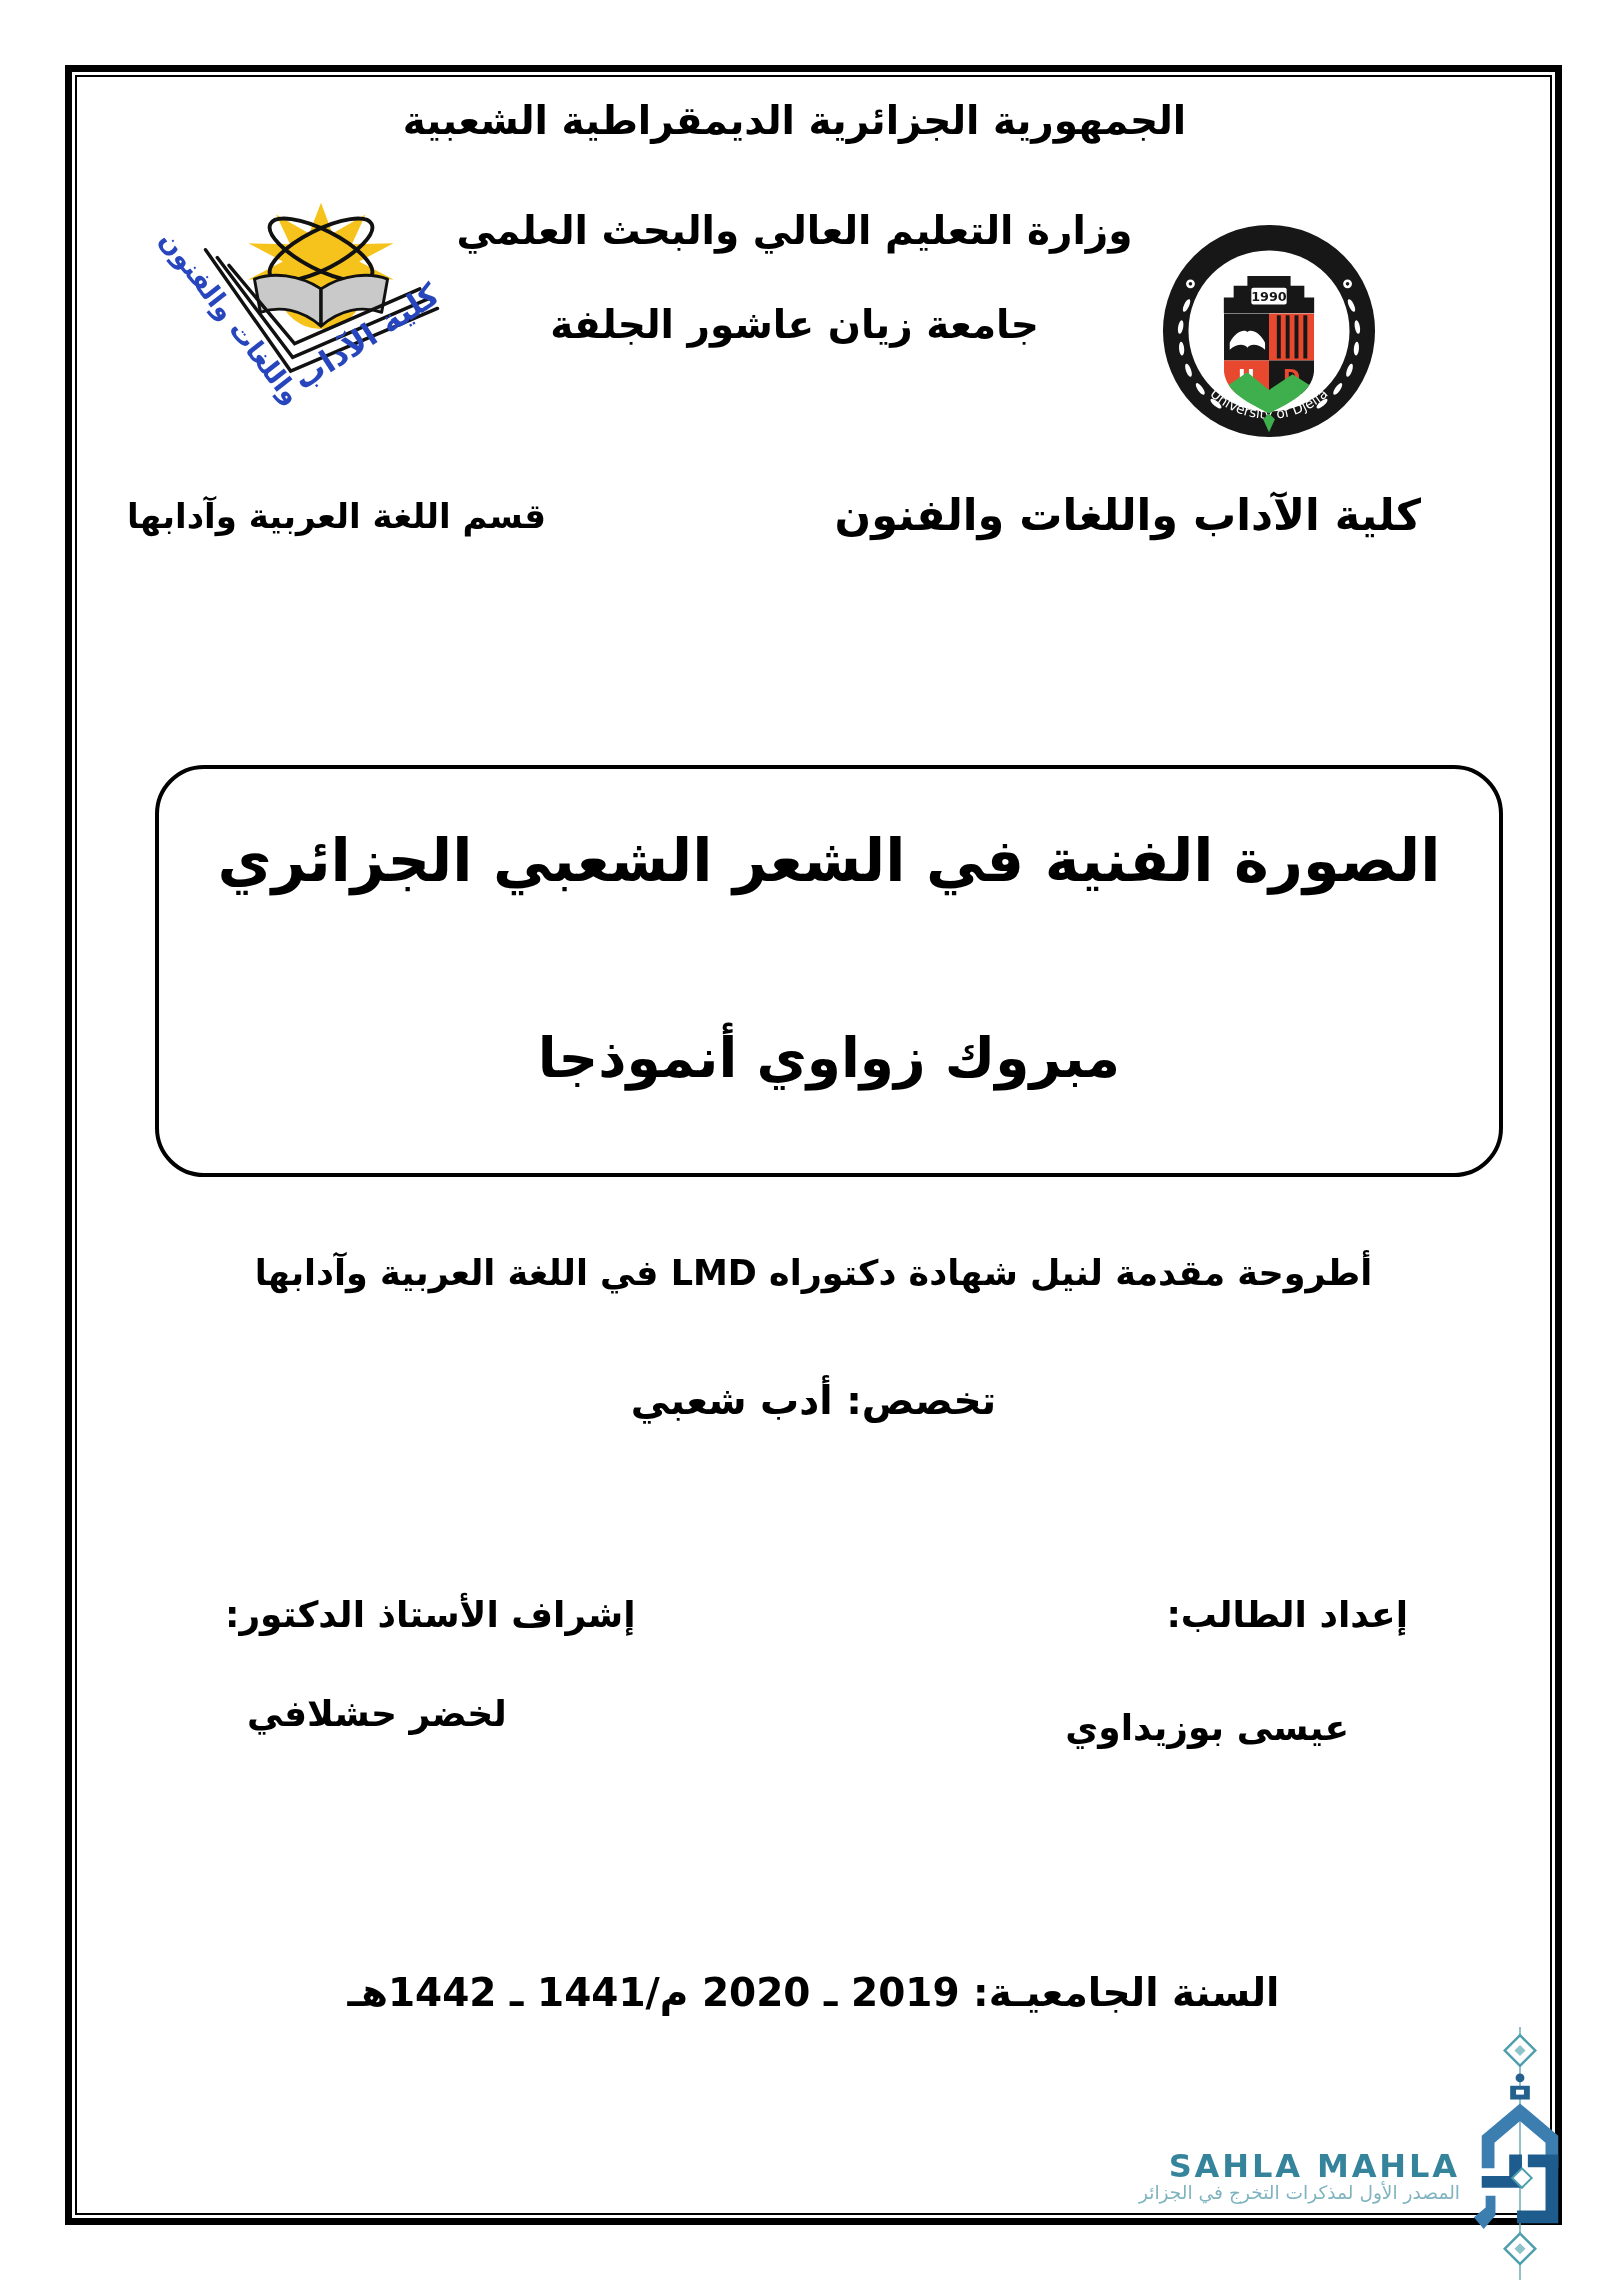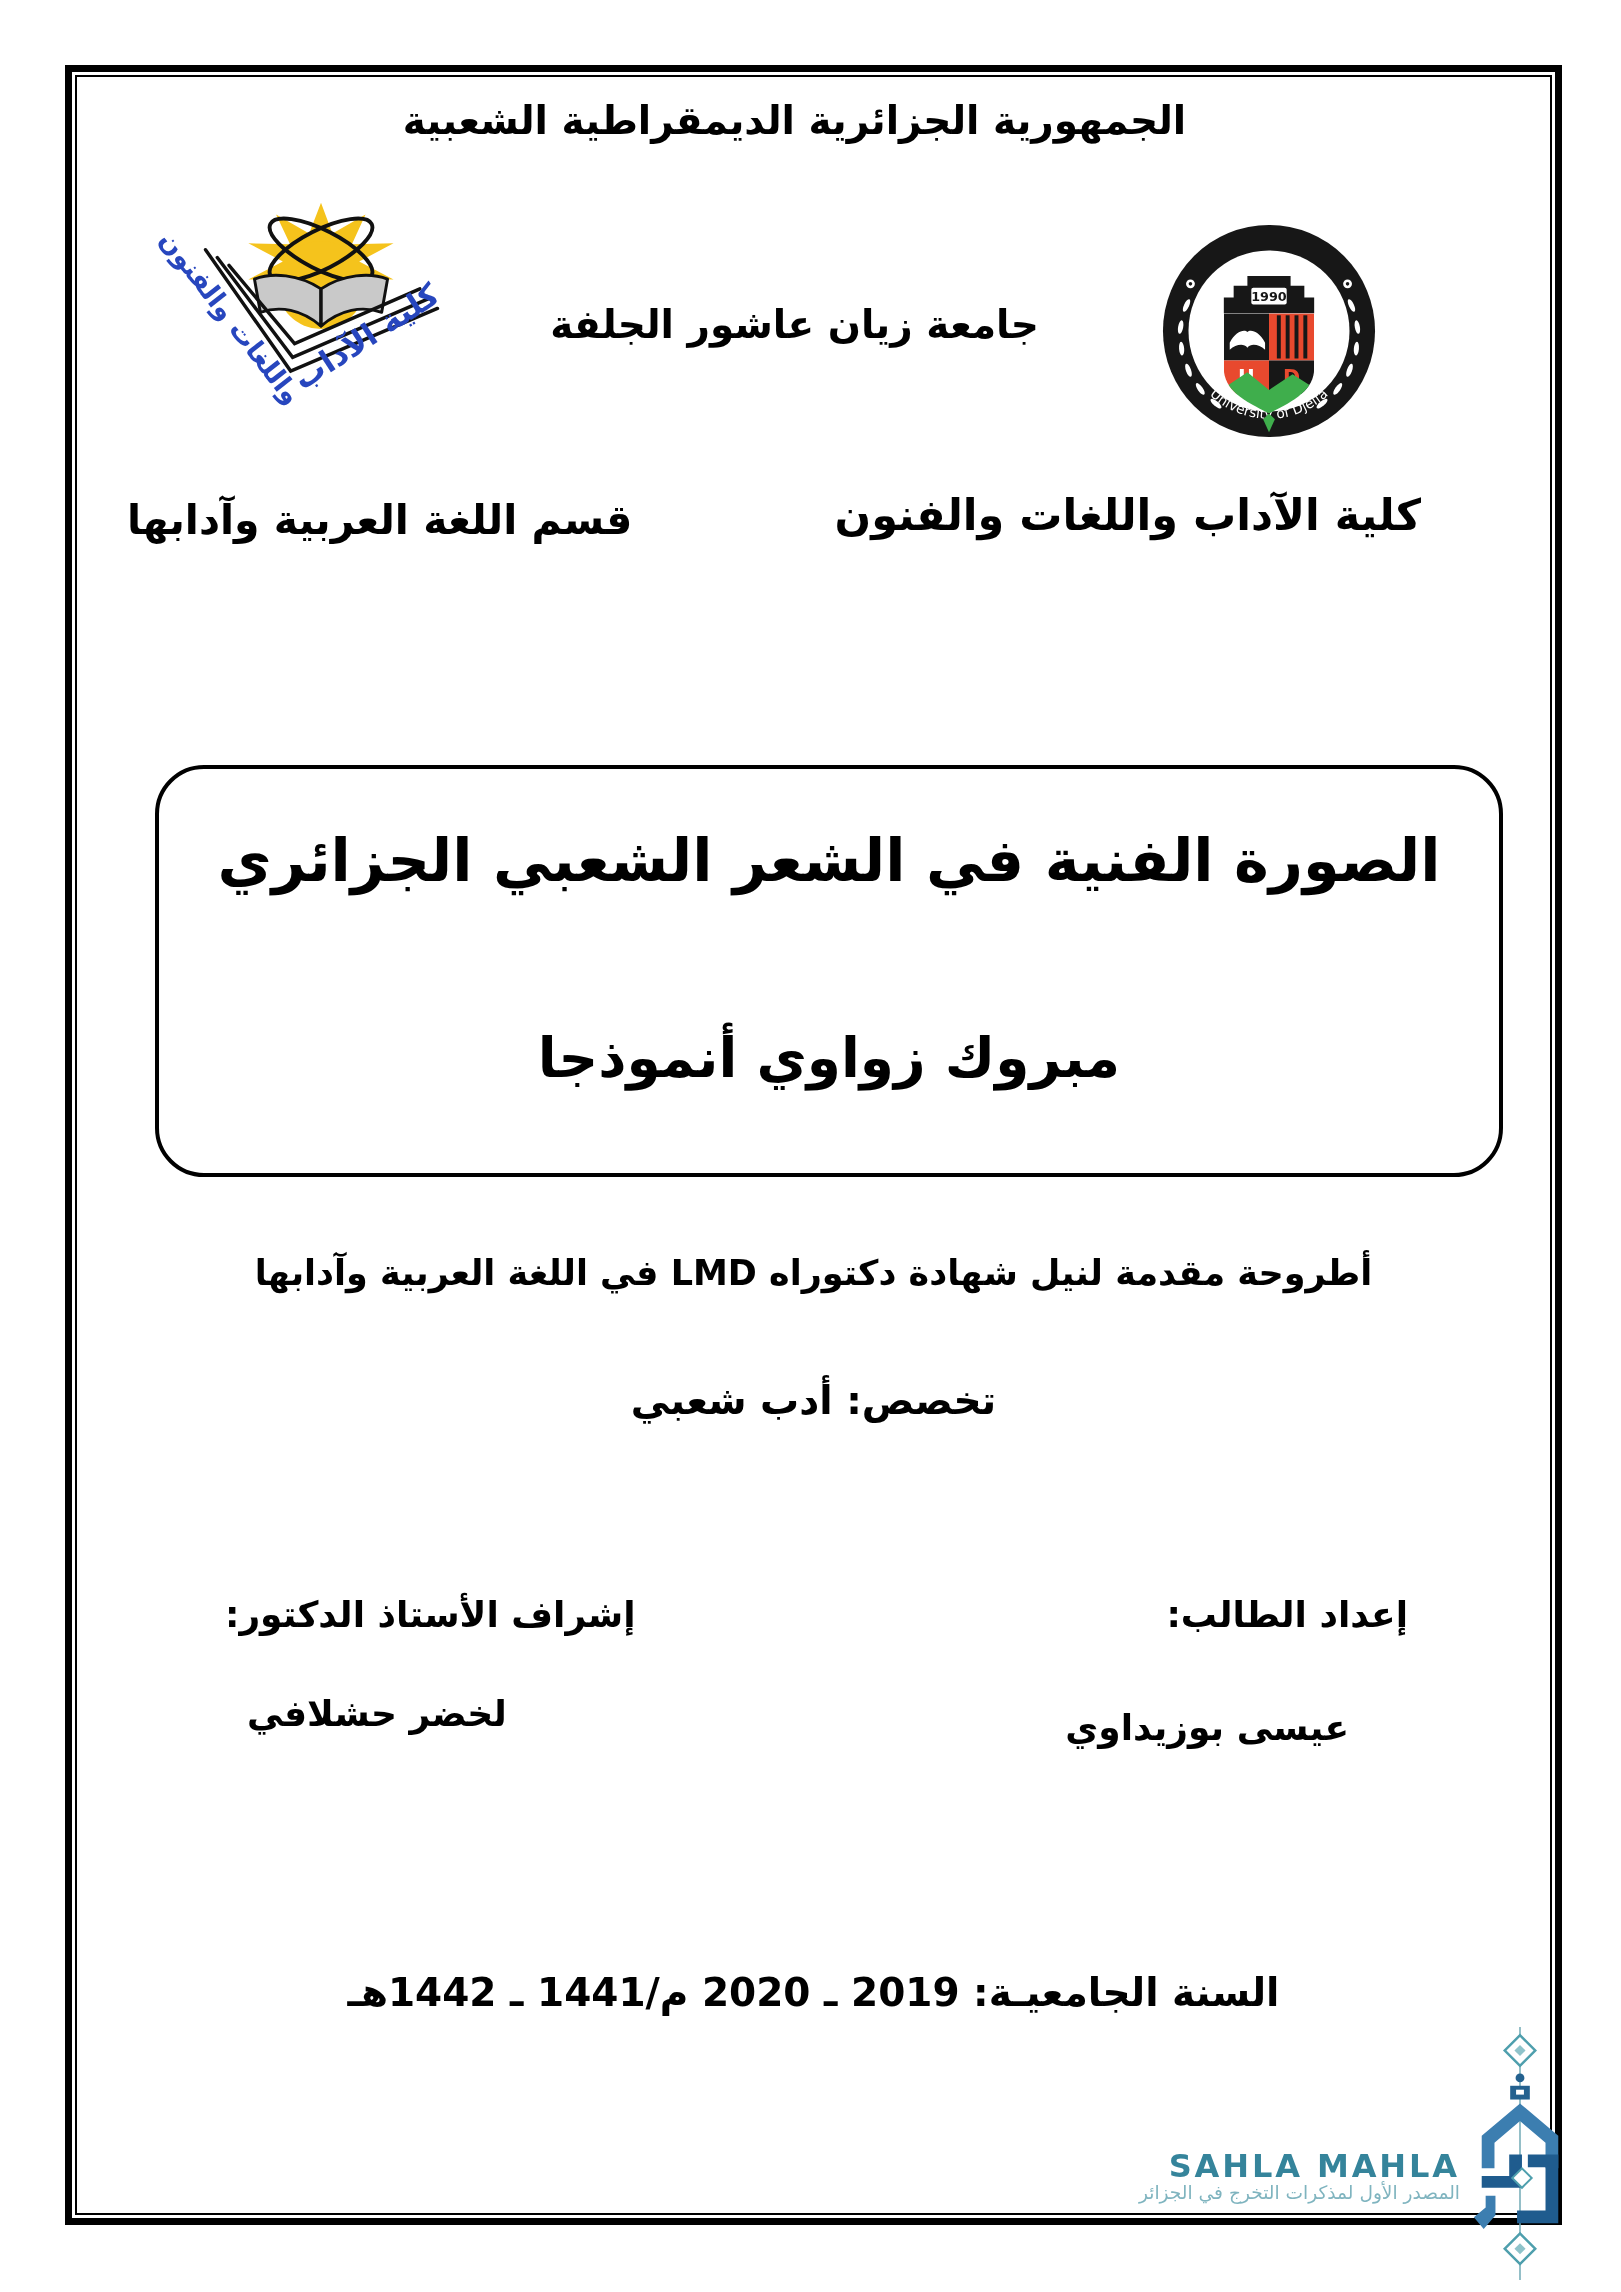--- a/index.html
+++ b/index.html
@@ -16,21 +16,21 @@
 
   .rtl{direction:rtl;unicode-bidi:plaintext;}
   .blk{color:#000;font-weight:bold;}
 
   .hdr{position:absolute;left:314px;width:961px;text-align:center;font-weight:bold;font-size:39px;color:#000;}
   .hdr1{top:98px;}
   .hdr2{top:208px;}
   .hdr3{top:302px;}
 
   .org-right{position:absolute;right:200px;top:490px;font-size:43px;}
-  .org-left{position:absolute;left:127px;top:496px;font-size:41px;}
+  .org-left{position:absolute;left:127px;top:496px;font-size:34px;}
 
   .title-box{
     position:absolute;left:155px;top:765px;width:1348px;height:412px;
     border:4.9px solid #000;border-radius:49px;box-sizing:border-box;
   }
   .title-line{position:absolute;left:0;right:0;text-align:center;font-weight:bold;color:#000;}
   .title1{top:57px;font-size:59px;}
   .title2{top:257px;font-size:55px;}
 
   .center-line{position:absolute;left:65px;right:59px;text-align:center;font-weight:bold;color:#000;}
@@ -55,20 +55,21 @@
 </head>
 <body>
 
 <div class="page">
 
   <div class="frame">
     <div class="frame-inner"></div>
   </div>
 
   <div class="hdr hdr1 rtl">الجمهورية الجزائرية الديمقراطية الشعبية</div>
+  <div class="hdr hdr2 rtl">وزارة التعليم العالي والبحث العلمي</div>
   <div class="hdr hdr3 rtl">جامعة زيان عاشور الجلفة</div>
 
   <svg class="logo faculty-logo" viewBox="0 0 330 235" aria-hidden="true">
     <g>
       <polygon fill="#F5C31C" transform="translate(188,72) scale(1.3,1) translate(-188,-72)" points="188,12 197,43.5 223,24 212.3,54.4 245,53.5 218,72 245,90.5 212.3,89.6 223,120.5 197,100.5 188,132 178.7,100.5 152.7,120.5 163.7,89.6 130.9,90.5 158,72 130.9,53.5 163.7,54.4 152.7,24 178.7,43.5"></polygon>
       <circle cx="188" cy="96" r="45" fill="#F5C31C"></circle>
     </g>
     <g fill="none" stroke="#111" stroke-width="4">
       <ellipse cx="188" cy="60" rx="58" ry="20" transform="rotate(27 188 60)"></ellipse>
       <ellipse cx="188" cy="60" rx="58" ry="20" transform="rotate(-27 188 60)"></ellipse>

